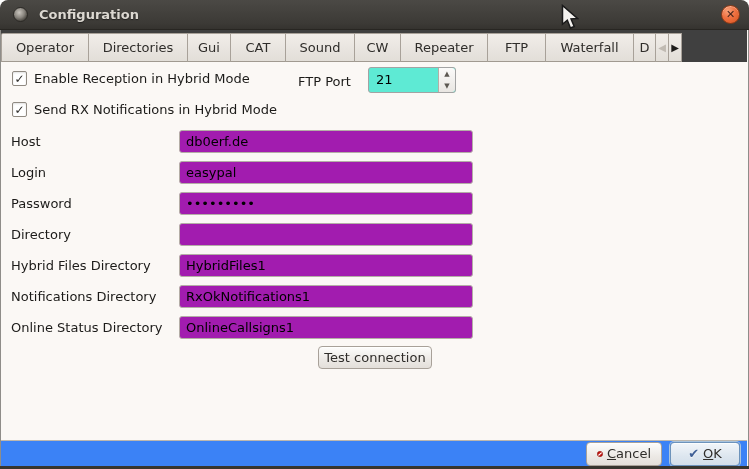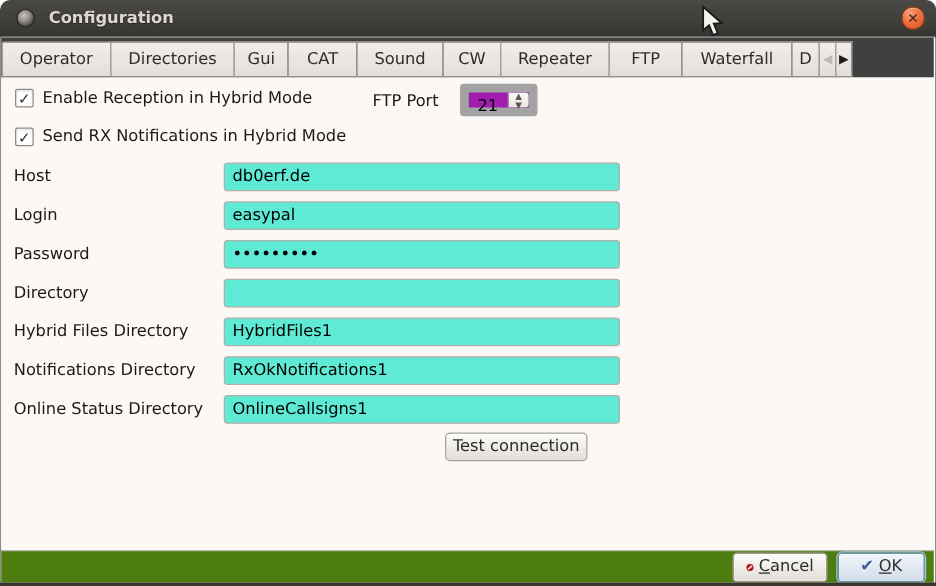--- a/index.html
+++ b/index.html
@@ -60,49 +60,49 @@
   .check-row{position:absolute;display:flex;align-items:center;}
   .checkbox{
     width:15px;height:15px;background:#ffffff;border:1px solid #908a82;border-radius:2px;
     display:flex;align-items:center;justify-content:center;
     font-size:12px;font-weight:bold;color:#2d2b28;line-height:1;
     box-shadow:inset 0 1px 2px rgba(0,0,0,.12);cursor:default;
   }
   .check-label{margin-left:7px;font-size:13px;color:#1c1b19;}
   .inline-label{position:absolute;font-size:13px;color:#1c1b19;}
   .spinbox{
-    position:absolute;left:367px;top:5px;width:62px;height:26px;
-    background:#a21caf;border:7px solid #a3a3a3;border-radius:3px;display:flex;
+    position:absolute;left:367px;top:5px;width:88px;height:26px;
+    background:#5eead4;border:1px solid #a3a3a3;border-radius:3px;display:flex;
   }
   .spin-value{flex:1;font-size:13px;color:#000;padding:4px 0 0 7px;}
   .spin-buttons{
     width:17px;border-left:1px solid #b4aea6;display:flex;flex-direction:column;
     background:linear-gradient(#fbfaf9,#e9e6e2);border-radius:0 3px 3px 0;
   }
   .spin-up,.spin-down{
     flex:1;display:flex;align-items:center;justify-content:center;
     font-size:7px;color:#5c5851;line-height:1;cursor:default;
   }
   .field-row{position:absolute;left:10px;display:flex;align-items:center;}
   .field-label{width:168px;font-size:13px;color:#1c1b19;}
   .field-input{
-    width:317px;height:23px;background:#5eead4;border:1px solid #b4aea6;border-radius:3px;
+    width:294px;height:23px;background:#a21caf;border:1px solid #b4aea6;border-radius:3px;
     font-size:13px;color:#000;padding:0 6px;outline:none;
   }
   .gtk-button{
     background:linear-gradient(#fdfdfc,#ece9e5 60%,#e3dfda);
     border:1px solid #a8a199;border-radius:4px;color:#2f2d2a;font-size:13px;
     display:flex;align-items:center;justify-content:center;cursor:default;
     box-shadow:inset 0 1px 0 rgba(255,255,255,.8);
   }
-  .test-btn{position:absolute;left:317px;top:284px;width:114px;height:23px;margin-left:38px;}
+  .test-btn{position:absolute;left:317px;top:284px;width:114px;height:23px;}
   
   .action-area{
     position:absolute;left:1px;top:440px;width:746px;height:26px;
-    background:#4d7c0f;border-top:1px solid #bdb7ae;
+    background:#3b82f6;border-top:1px solid #bdb7ae;
     display:flex;align-items:center;justify-content:flex-end;gap:8px;padding-right:7px;
   }
   .action-btn{height:24px;gap:4px;padding:0 10px;}
   .cancel-btn{width:76px;}
   .ok-btn{
     width:70px;
     background:linear-gradient(#f2f6fa,#dde6ef 60%,#d3dfeb);
     border:1px solid #6d93bb;box-shadow:0 0 0 1px #a9c4de, inset 0 1px 0 rgba(255,255,255,.8);
   }
   .ok-check{color:#3f5f96;font-size:13px;font-weight:bold;text-shadow:0 1px 0 rgba(255,255,255,.6);}

